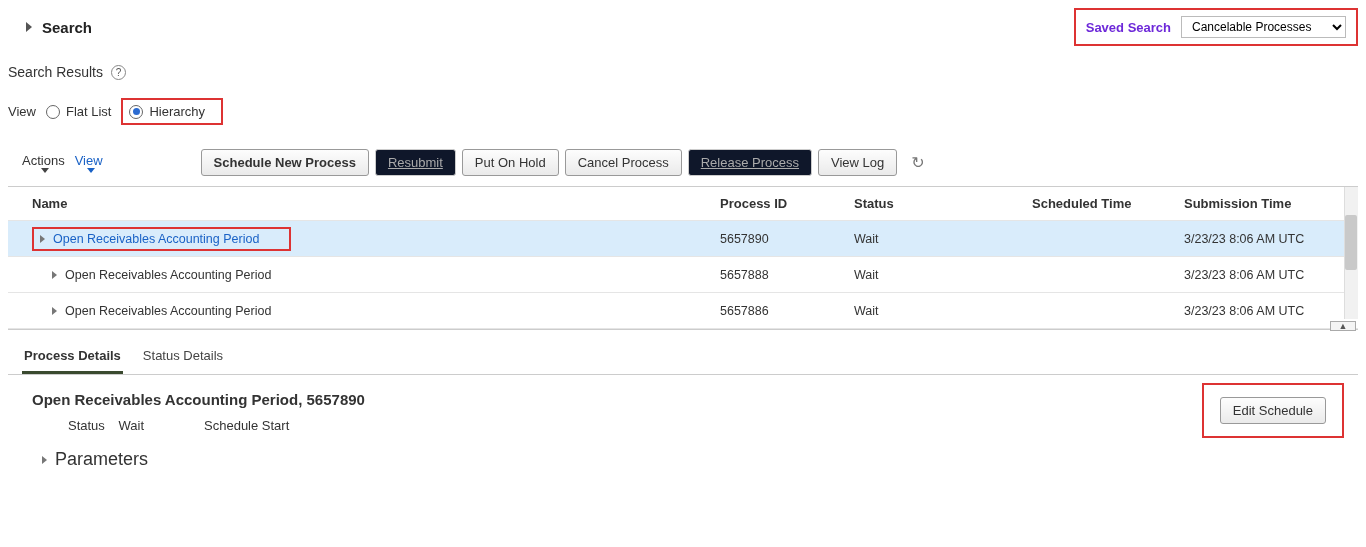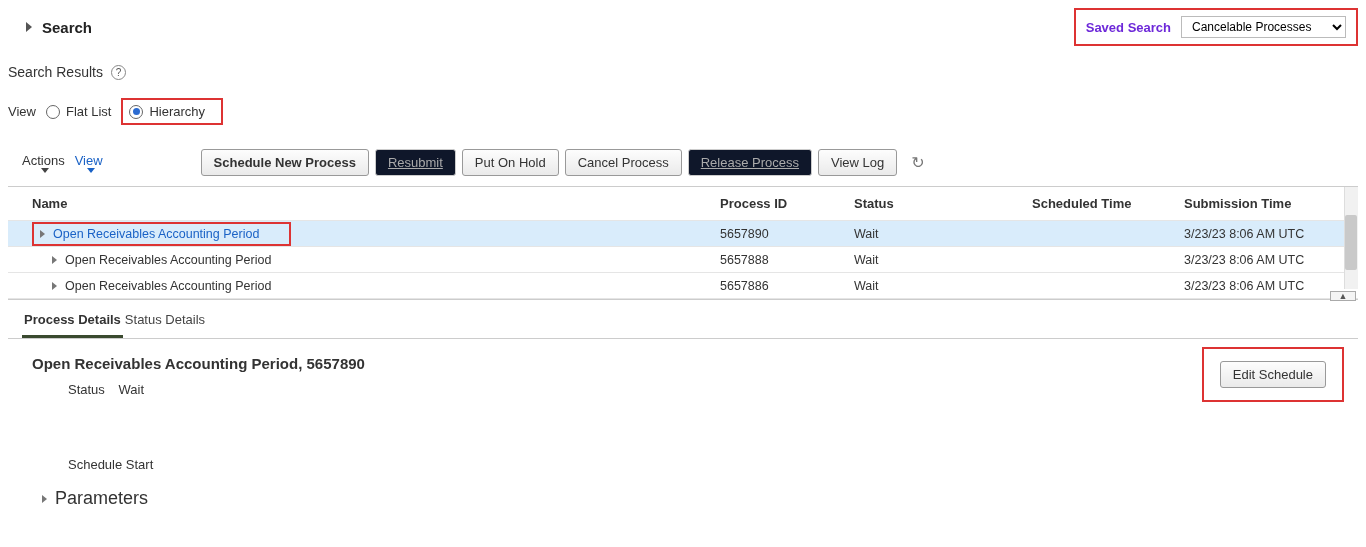--- a/index.html
+++ b/index.html
@@ -138,31 +138,32 @@
   .toolbar-gap { width:82px; }
   .refresh-icon {
     font-size:16px;color:#777;margin-left:8px;cursor:pointer;
     display:inline-block;
   }
 
   .table {
     border-top:1px solid #ccc;
     border-bottom:1px solid #ccc;
     position:relative;
+    margin-bottom:6px;
   }
   .thead, .trow {
     display:flex;align-items:center;
     border-bottom:1px solid #e5e5e5;
   }
   .thead {
     font-weight:bold;
     background:#fff;
     height:34px;
   }
-  .trow { height:26px; font-size:12.5px; }
+  .trow { height:36px; font-size:12.5px; }
   .trow.selected { background:#d9ecfb; }
   .col-name { flex:0 0 712px; padding-left:24px; display:flex;align-items:center;}
   .col-pid  { flex:0 0 134px; }
   .col-status{ flex:0 0 178px; }
   .col-sched{ flex:0 0 152px; }
   .col-sub  { flex:1 1 auto; }
   .thead .col-name { padding-left:24px; }
   .name-hl {
     border:2px solid #d33;
     display:inline-flex;align-items:center;
@@ -179,21 +180,21 @@
   .scroll-track {
     position:absolute;right:0;top:0;bottom:10px;width:14px;
     background:#f1f1f1;border-left:1px solid #ddd;
   }
   .scroll-thumb {
     position:absolute;right:1px;top:28px;width:12px;height:55px;
     background:#c9c9c9;border-radius:2px;
   }
 
   .tabs {
-    display:flex;
+    display:flex;gap:18px;
     padding:6px 0 0 14px;
   }
   .tab {
     padding:6px 2px 8px 2px;
     font-size:13px;color:#555;cursor:pointer;
     font-weight:bold;
   }
   .tab.active { color:#333;border-bottom:3px solid #3a4a2f; }
   .tab.inactive { font-weight:normal;color:#444; }
 
@@ -204,21 +205,21 @@
   }
   .edit-hl {
     position:absolute;right:14px;top:8px;
     border:2px solid #d33;
     padding:12px 16px;
   }
   .details-title {
     font-weight:bold;font-size:15px;color:#333;margin-bottom:10px;
   }
   .details-kv {
-    display:flex;gap:60px;margin-left:36px;margin-bottom:16px;font-size:13px;flex-direction:column;
+    display:flex;gap:60px;margin-left:36px;margin-bottom:16px;font-size:13px;
   }
   .kv-label { color:#333;margin-right:10px; }
   .params-row {
     display:flex;align-items:center;font-size:18px;color:#333;margin-left:8px;
   }
 </style>
 </head>
 <body>
 
 <div class="header-row">

